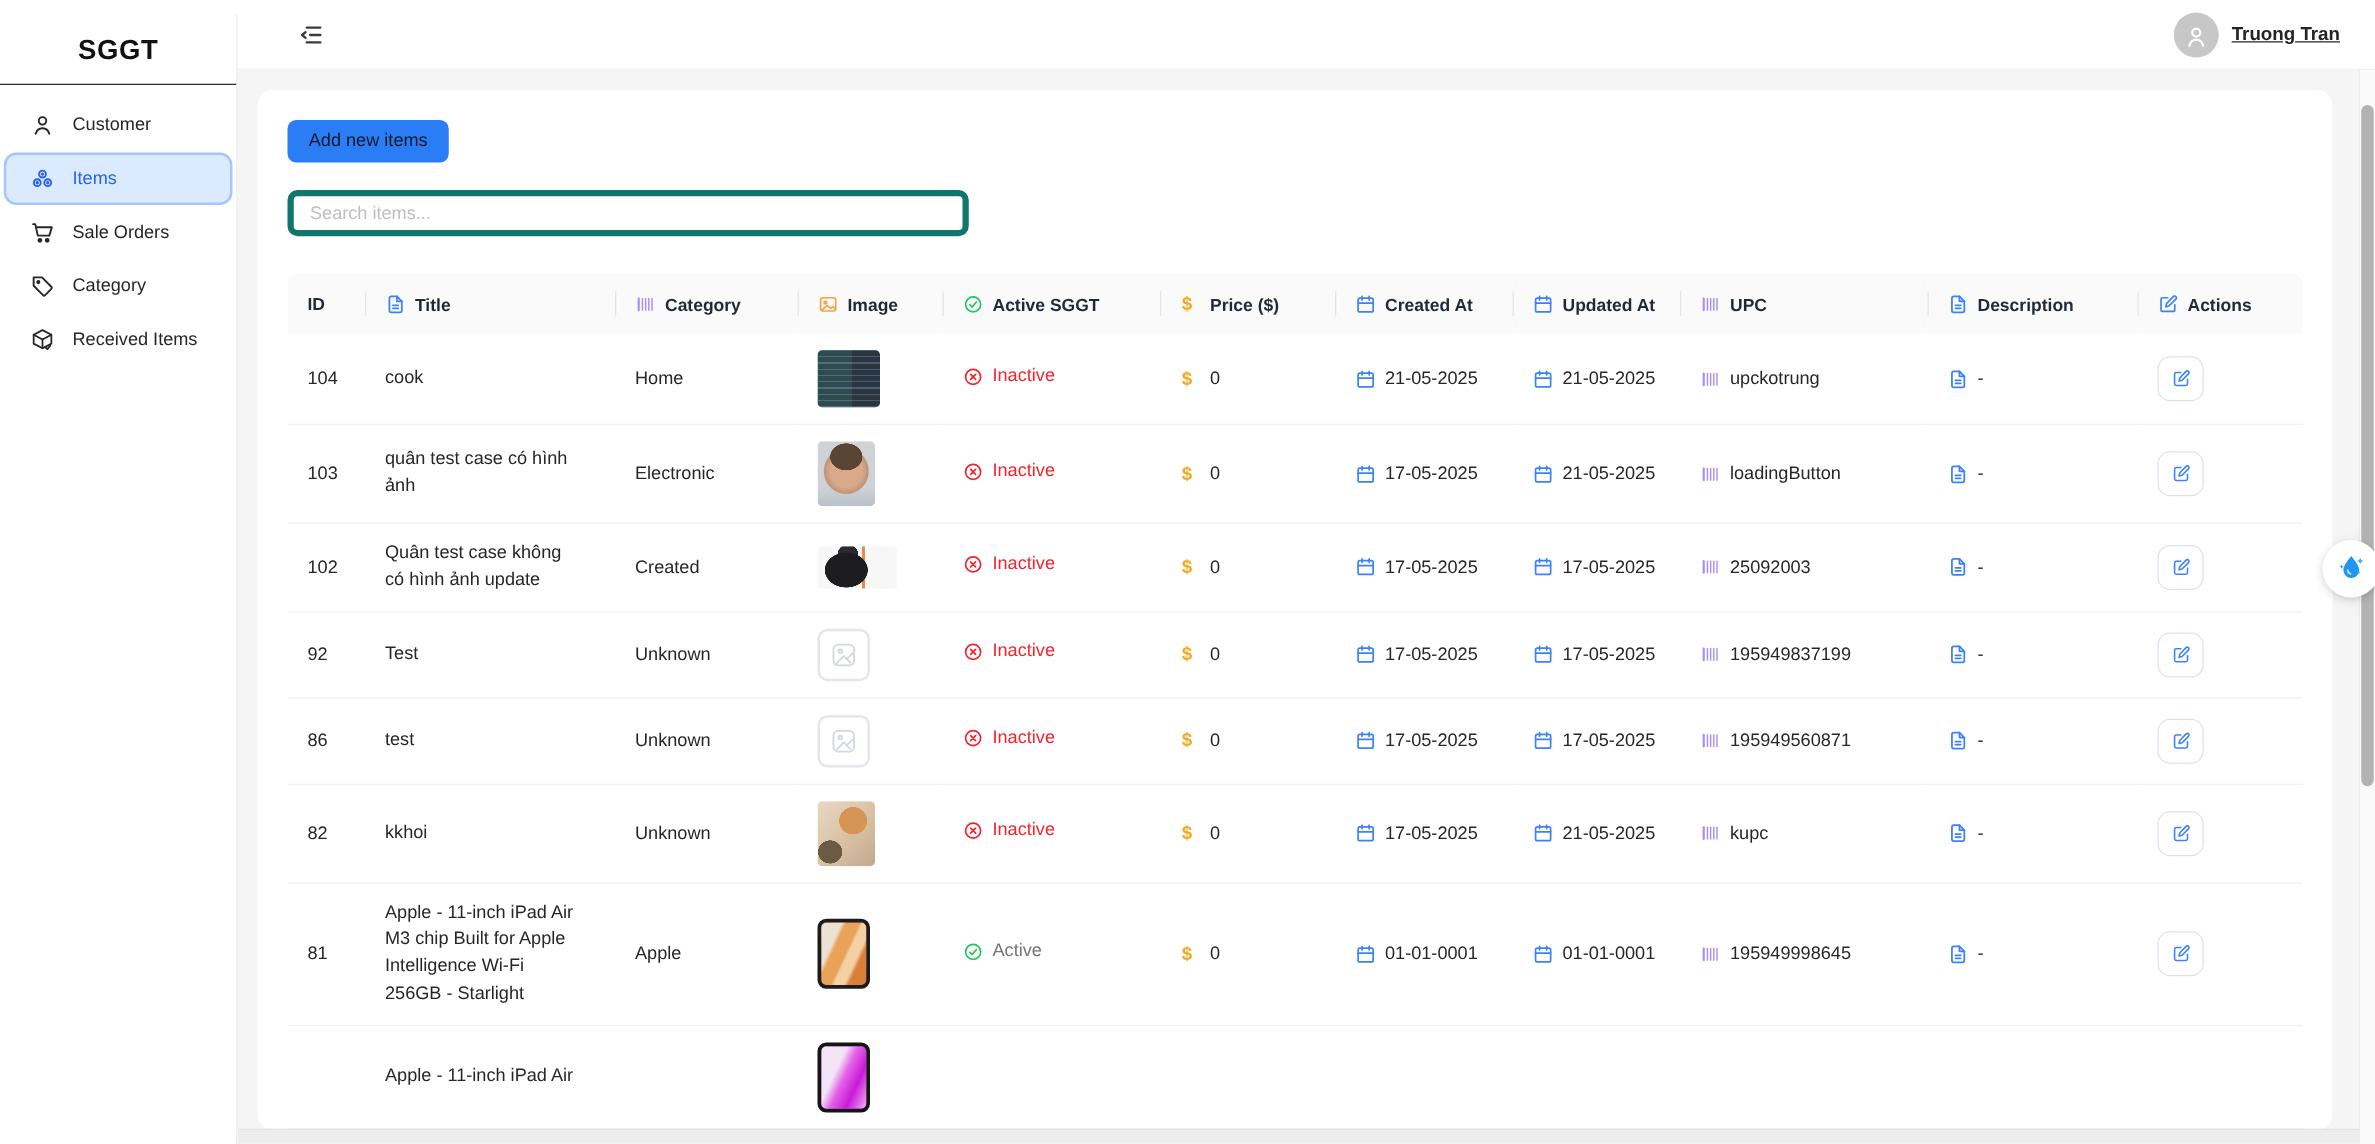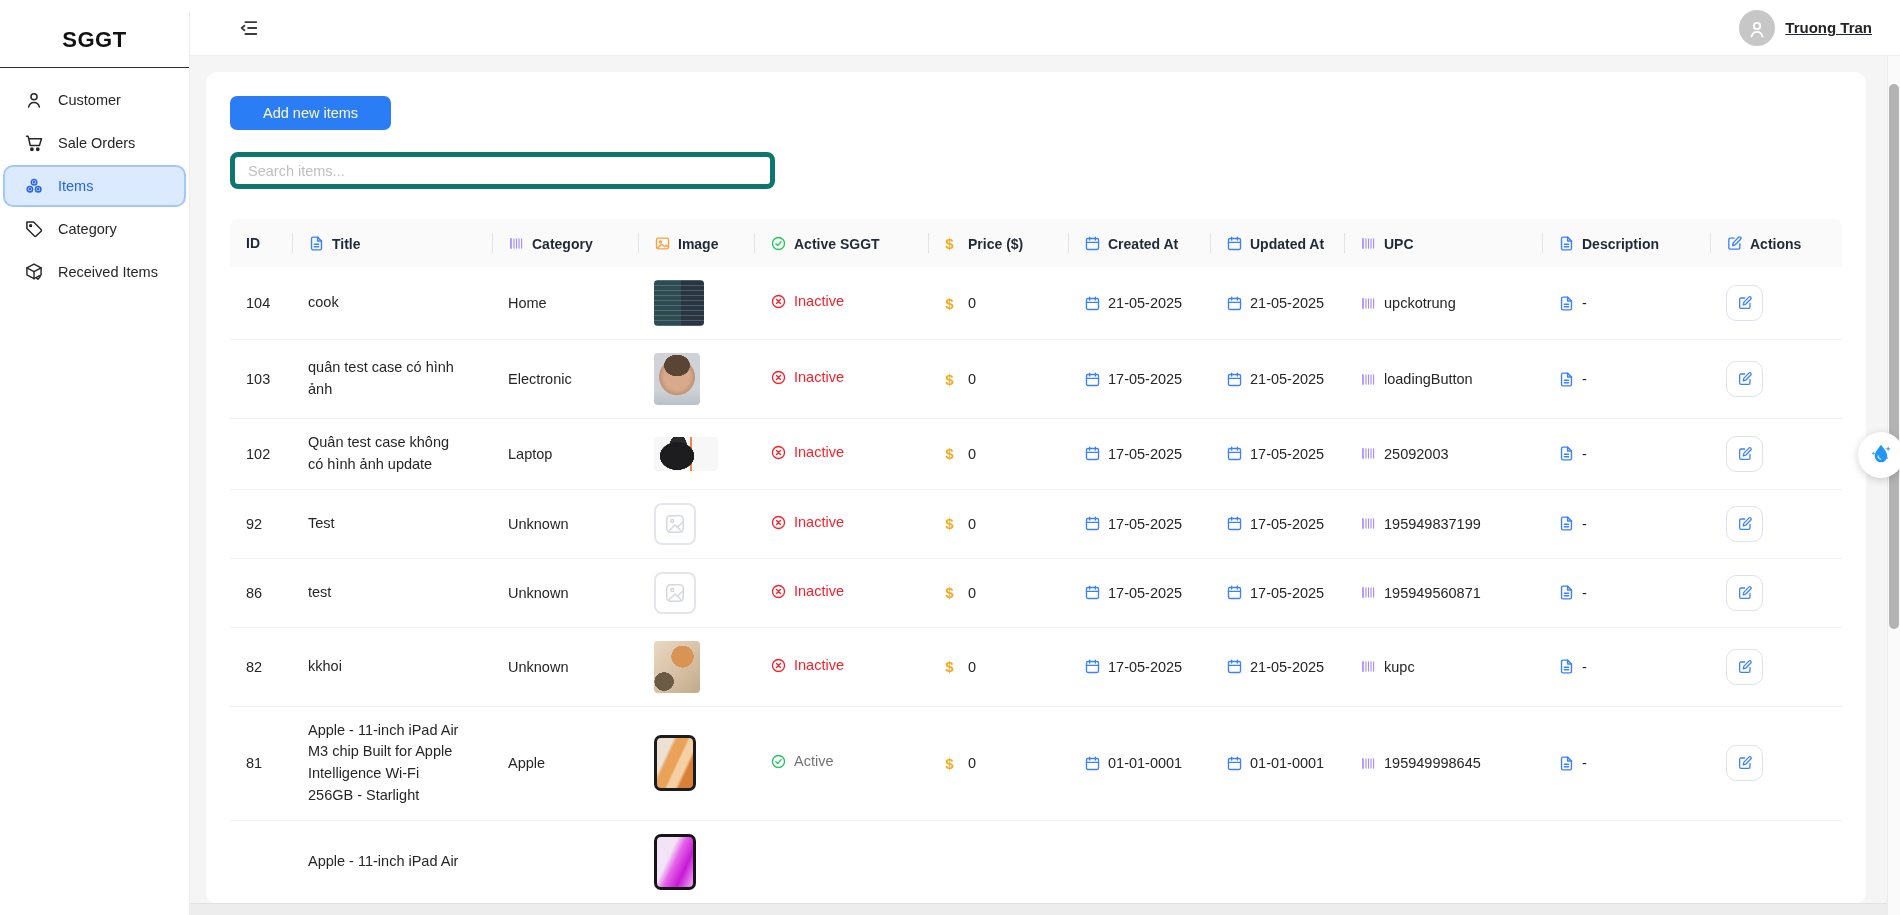--- a/index.html
+++ b/index.html
@@ -31,22 +31,22 @@
   .avatar { width:36px; height:36px; border-radius:50%; background:#c7c7c7;
     display:flex; align-items:center; justify-content:center; overflow:hidden; }
   .avatar .icon { width:24px; height:24px; margin-top:3px; }
   .user-name { font-size:15px; font-weight:700; color:#242424; }
 
   
   .content { position:fixed; left:190px; top:56px; right:0; bottom:0;
     background:#f5f5f6; overflow:hidden; }
   .card { margin:16px 34px 0 16px; background:#fff; border-radius:12px;
     padding:24px; height:832px; overflow:hidden; }
-  .add-btn { background:#2b7df6; color:#fef9c3; border:none; border-radius:7px;
-    font-size:14.5px; font-family:inherit; padding:9px 33px; cursor:pointer; }
+  .add-btn { background:#2b7df6; color:#0f172a; border:none; border-radius:7px;
+    font-size:14.5px; font-family:inherit; padding:9px 17px; cursor:pointer; }
   .search-wrap { margin-top:22px; }
   .search-input { width:545px; height:37px; border:5px solid #0f766e; border-radius:8px;
     padding:0 13px; font-size:14.5px; font-family:inherit; color:#333; outline:none; }
   .search-input::placeholder { color:#bfbfbf; }
 
   
   table { margin-top:30px; border-collapse:collapse; table-layout:fixed; width:1612px; }
   thead th { background:#fafafa; height:48px; text-align:left; font-size:14px;
     font-weight:700; color:#1f2937; padding:0 10px 0 16px; position:relative; }
   thead th:first-child { border-top-left-radius:8px; }
@@ -125,42 +125,42 @@
   <nav class="side-nav" id="side-nav">
       <div class="side-item">
         <span class="icon">
           <svg viewBox="0 0 24 24" fill="none" stroke="currentColor" stroke-linecap="round" stroke-linejoin="round" stroke-width="1.8">
             <circle cx="12" cy="8" r="3.6"></circle>
             <path d="M5.5 20.5c1-3.6 3.5-5.4 6.5-5.4s5.5 1.8 6.5 5.4"></path>
           </svg>
         </span>
         <span>Customer</span>
       </div>
-      <div class="side-item">
-        <span class="icon">
-          <svg viewBox="0 0 24 24" fill="none" stroke="currentColor" stroke-linecap="round" stroke-linejoin="round" stroke-width="1.8">
-            <path d="M3 4h2l2.5 11h11l2.5-8H6"></path>
-            <circle cx="9.5" cy="19.5" r="1.4" fill="currentColor"></circle>
-            <circle cx="16.5" cy="19.5" r="1.4" fill="currentColor"></circle>
-          </svg>
-        </span>
-        <span>Sale Orders</span>
-      </div>
       <div class="side-item active">
         <span class="icon">
           <svg viewBox="0 0 24 24" fill="none" stroke="currentColor" stroke-linecap="round" stroke-linejoin="round" stroke-width="1.8">
             <circle cx="12" cy="7.5" r="3.3"></circle>
             <circle cx="7" cy="15.8" r="3.3"></circle>
             <circle cx="17" cy="15.8" r="3.3"></circle>
             <circle cx="12" cy="7.5" r="0.7" fill="currentColor"></circle>
             <circle cx="7" cy="15.8" r="0.7" fill="currentColor"></circle>
             <circle cx="17" cy="15.8" r="0.7" fill="currentColor"></circle>
           </svg>
         </span>
         <span>Items</span>
+      </div>
+      <div class="side-item">
+        <span class="icon">
+          <svg viewBox="0 0 24 24" fill="none" stroke="currentColor" stroke-linecap="round" stroke-linejoin="round" stroke-width="1.8">
+            <path d="M3 4h2l2.5 11h11l2.5-8H6"></path>
+            <circle cx="9.5" cy="19.5" r="1.4" fill="currentColor"></circle>
+            <circle cx="16.5" cy="19.5" r="1.4" fill="currentColor"></circle>
+          </svg>
+        </span>
+        <span>Sale Orders</span>
       </div>
       <div class="side-item">
         <span class="icon">
           <svg viewBox="0 0 24 24" fill="none" stroke="currentColor" stroke-linecap="round" stroke-linejoin="round" stroke-width="1.8">
             <path d="M3.5 3.5h8l9 9a1.5 1.5 0 0 1 0 2.1l-5.9 5.9a1.5 1.5 0 0 1-2.1 0l-9-9z"></path>
             <circle cx="8" cy="8" r="1.1" fill="currentColor"></circle>
           </svg>
         </span>
         <span>Category</span>
       </div>
@@ -508,21 +508,21 @@
                     <path d="M11.5 4.5H6a2 2 0 0 0-2 2V18a2 2 0 0 0 2 2h11.5a2 2 0 0 0 2-2v-5.5"></path>
                     <path d="M17.8 3.2a2 2 0 0 1 2.9 2.9L13 13.8l-3.7 1 .9-3.7z"></path>
                   </svg>
                 </span>
               </button>
             </td>
           </tr>
           <tr>
             <td>102</td>
             <td class="cell-title">Quân test case không có hình ảnh update</td>
-            <td>Laptop</td>
+            <td>Created</td>
             <td>
               <div class="thumb img--camera-photo"></div>
             </td>
             <td><span class="status status--inactive">
                 <span class="icon ic-red">
                   <svg viewBox="0 0 24 24" fill="none" stroke="currentColor" stroke-linecap="round" stroke-linejoin="round" stroke-width="1.9">
                     <circle cx="12" cy="12" r="8.5"></circle>
                     <path d="m9.2 9.2 5.6 5.6M14.8 9.2l-5.6 5.6"></path>
                   </svg>
                 </span>

